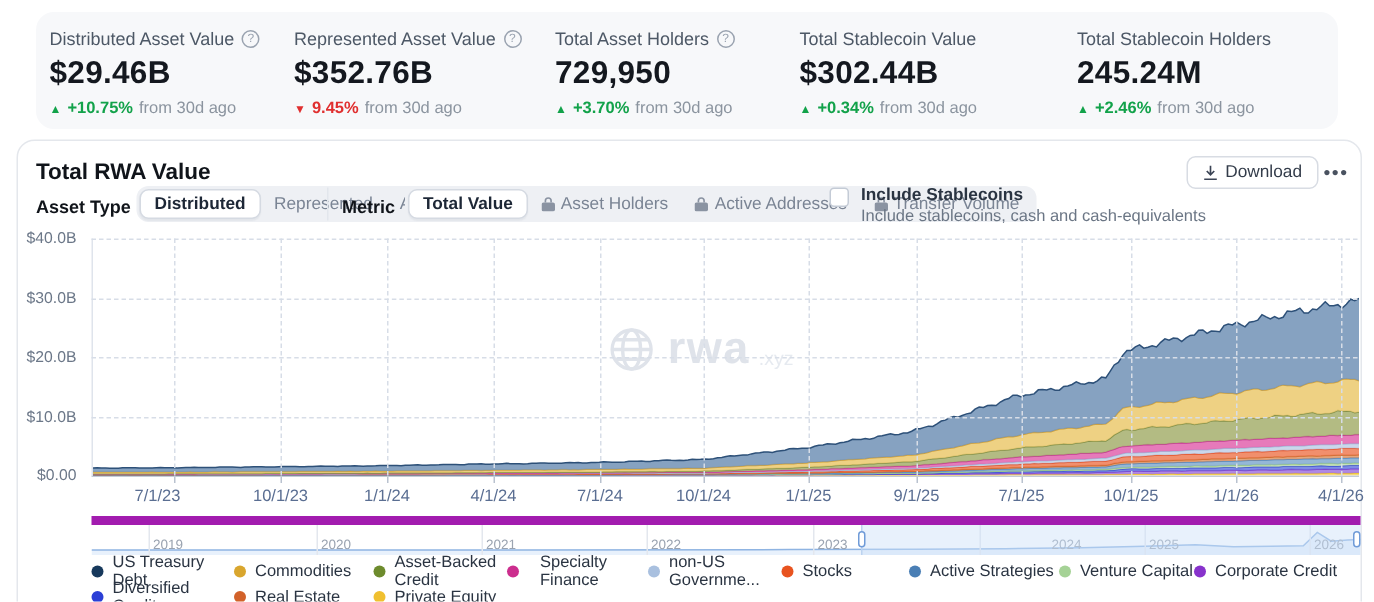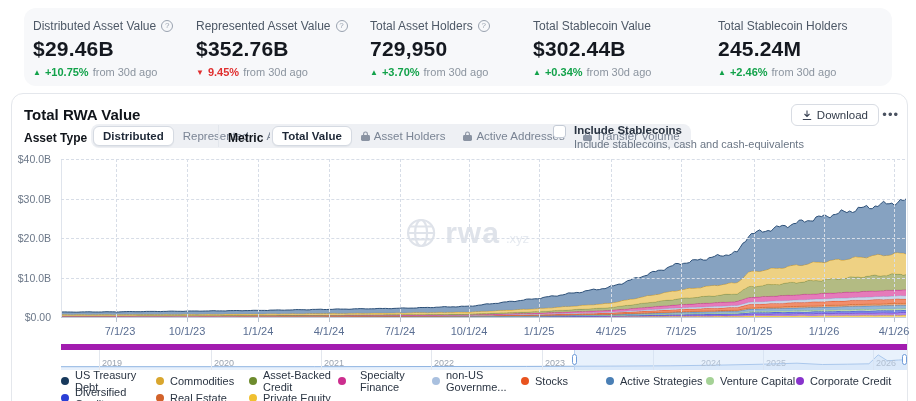--- a/index.html
+++ b/index.html
@@ -238,42 +238,42 @@
       <div class="ylab" style="top: 0px;">$40.0B</div>
       <div class="hgrid" style="top: 39.5px;"></div>
       <div class="ylab" style="top: 39.5px;">$30.0B</div>
       <div class="hgrid" style="top: 79px;"></div>
       <div class="ylab" style="top: 79px;">$20.0B</div>
       <div class="hgrid" style="top: 118.5px;"></div>
       <div class="ylab" style="top: 118.5px;">$10.0B</div>
       <div class="ylab" style="top: 158px;">$0.00</div>
       <div class="vgrid" style="left: 55.0288px;"></div>
       <div class="xtickmark" style="left: 55.0288px;"></div>
-      <div class="xlab" style="left: 59px;">7/1/23</div>
+      <div class="xlab" style="left: 44px;">7/1/23</div>
       <div class="vgrid" style="left: 126.009px;"></div>
       <div class="xtickmark" style="left: 126.009px;"></div>
       <div class="xlab" style="left: 126.009px; text-align: center;">10/1/23</div>
       <div class="vgrid" style="left: 196.99px;"></div>
       <div class="xtickmark" style="left: 196.99px;"></div>
       <div class="xlab" style="left: 196.99px;">1/1/24</div>
       <div class="vgrid" style="left: 267.97px;"></div>
       <div class="xtickmark" style="left: 267.97px;"></div>
       <div class="xlab" style="left: 267.97px;">4/1/24</div>
       <div class="vgrid" style="left: 338.95px;"></div>
       <div class="xtickmark" style="left: 338.95px;"></div>
       <div class="xlab" style="left: 338.95px;">7/1/24</div>
       <div class="vgrid" style="left: 407.99px;"></div>
       <div class="xtickmark" style="left: 407.99px;"></div>
       <div class="xlab" style="left: 407.99px;">10/1/24</div>
       <div class="vgrid" style="left: 478.042px;"></div>
       <div class="xtickmark" style="left: 478.042px;"></div>
       <div class="xlab" style="left: 478.042px;">1/1/25</div>
       <div class="vgrid" style="left: 550.035px;"></div>
       <div class="xtickmark" style="left: 550.035px;"></div>
-      <div class="xlab" style="left: 550.035px;">4/1/25</div>
+      <div class="xlab" style="left: 550.035px;">9/1/25</div>
       <div class="vgrid" style="left: 620.002px;"></div>
       <div class="xtickmark" style="left: 620.002px;"></div>
       <div class="xlab" style="left: 620.002px;">7/1/25</div>
       <div class="vgrid" style="left: 693.008px;"></div>
       <div class="xtickmark" style="left: 693.008px;"></div>
       <div class="xlab" style="left: 693.008px;">10/1/25</div>
       <div class="vgrid" style="left: 763.06px;"></div>
       <div class="xtickmark" style="left: 763.06px;"></div>
       <div class="xlab" style="left: 763.06px;">1/1/26</div>
       <div class="vgrid" style="left: 833.028px;"></div>

